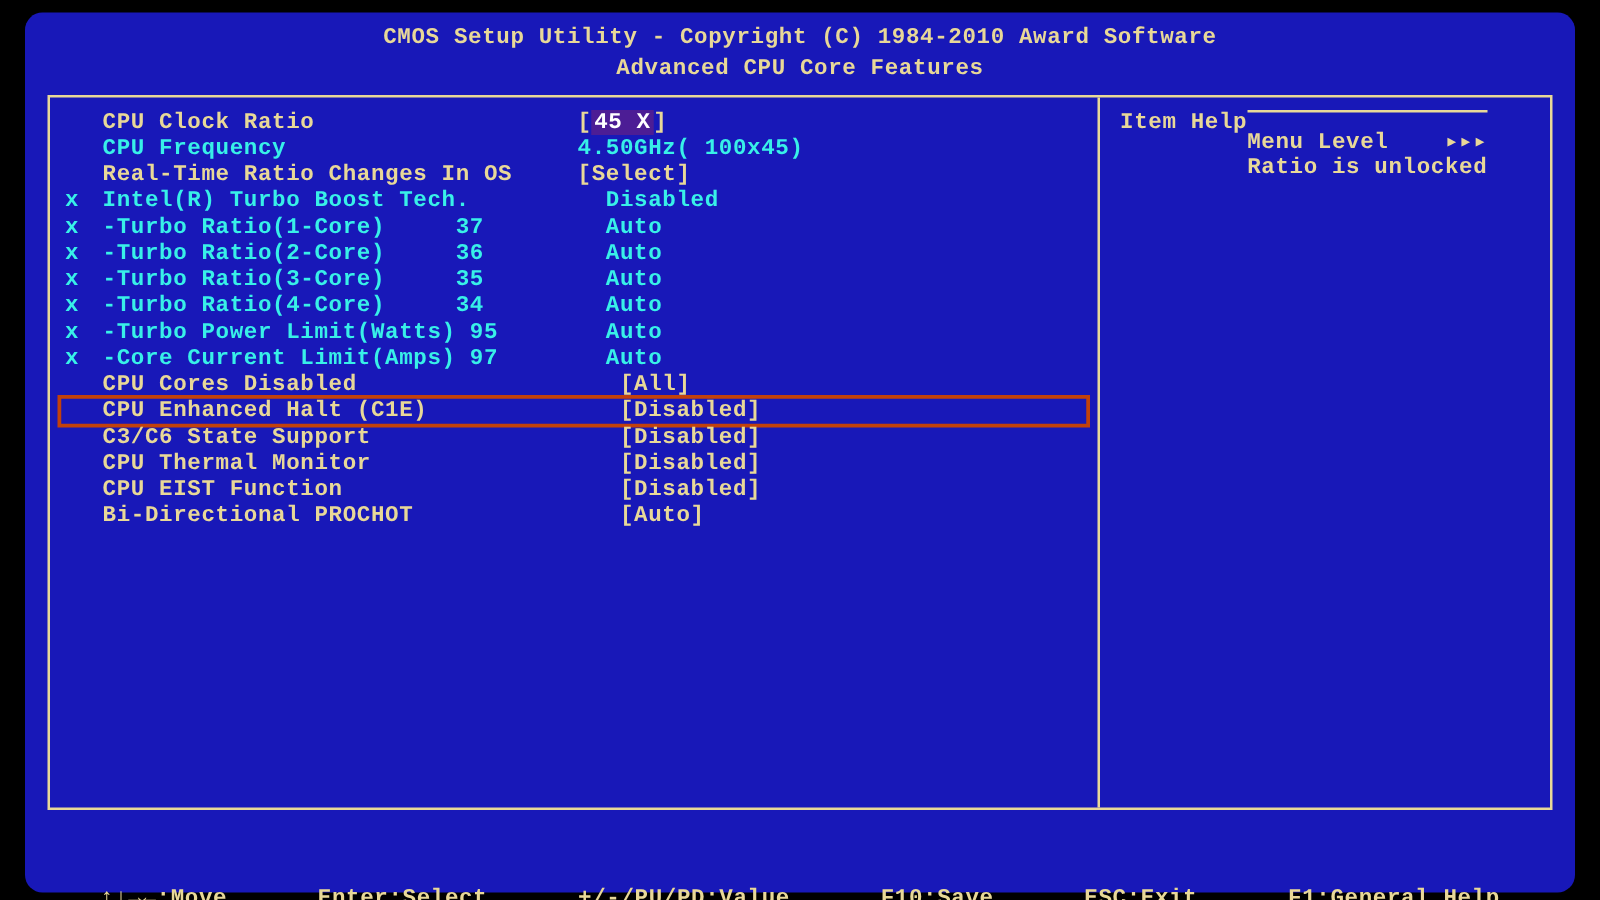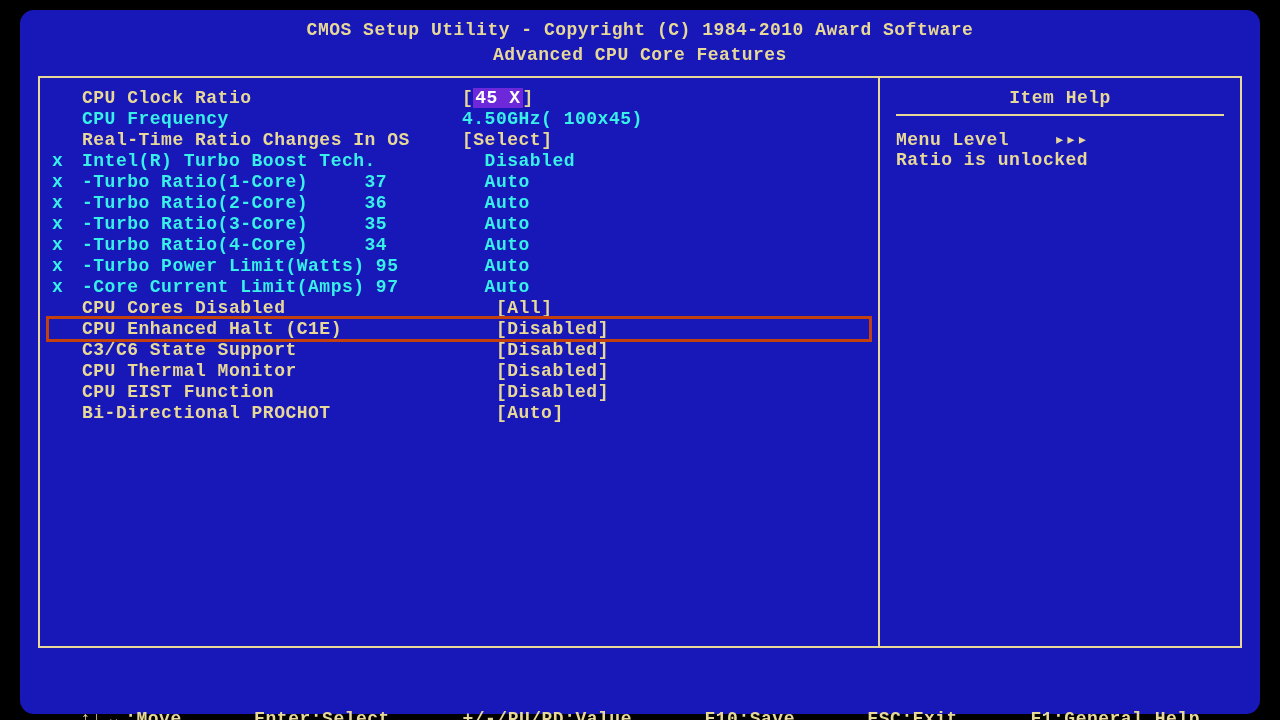--- a/index.html
+++ b/index.html
@@ -43,32 +43,32 @@
     border-right: 2px solid #e8d898;
     padding: 10px 12px;
     display: flex;
     flex-direction: column;
     gap: 1px;
   }
   .right-pane {
     width: 360px;
     padding: 10px 16px;
     display: flex;
-    flex-direction: column;
+    flex-direction: row;
   }
   .row {
     display: flex;
     white-space: pre;
   }
   .row .label { width: 380px; }
   .row .prefix { width: 30px; text-align: left; }
   .row .value { flex: 0 0 auto; }
   .yellow { color: #e8d898; }
   .cyan { color: #38f0e8; }
-  .highlight-red { background: #6d28d9; color: #ffffff; padding: 0 2px; }
+  .highlight-red { background: #4c1d95; color: #ffffff; padding: 0 2px; }
   .green-box {
     border: 3px solid #c2410c;
     margin: -3px -6px;
     padding: 0 3px;
   }
   .item-help-title {
     text-align: center;
     padding-bottom: 6px;
   }
   .item-help-body {

